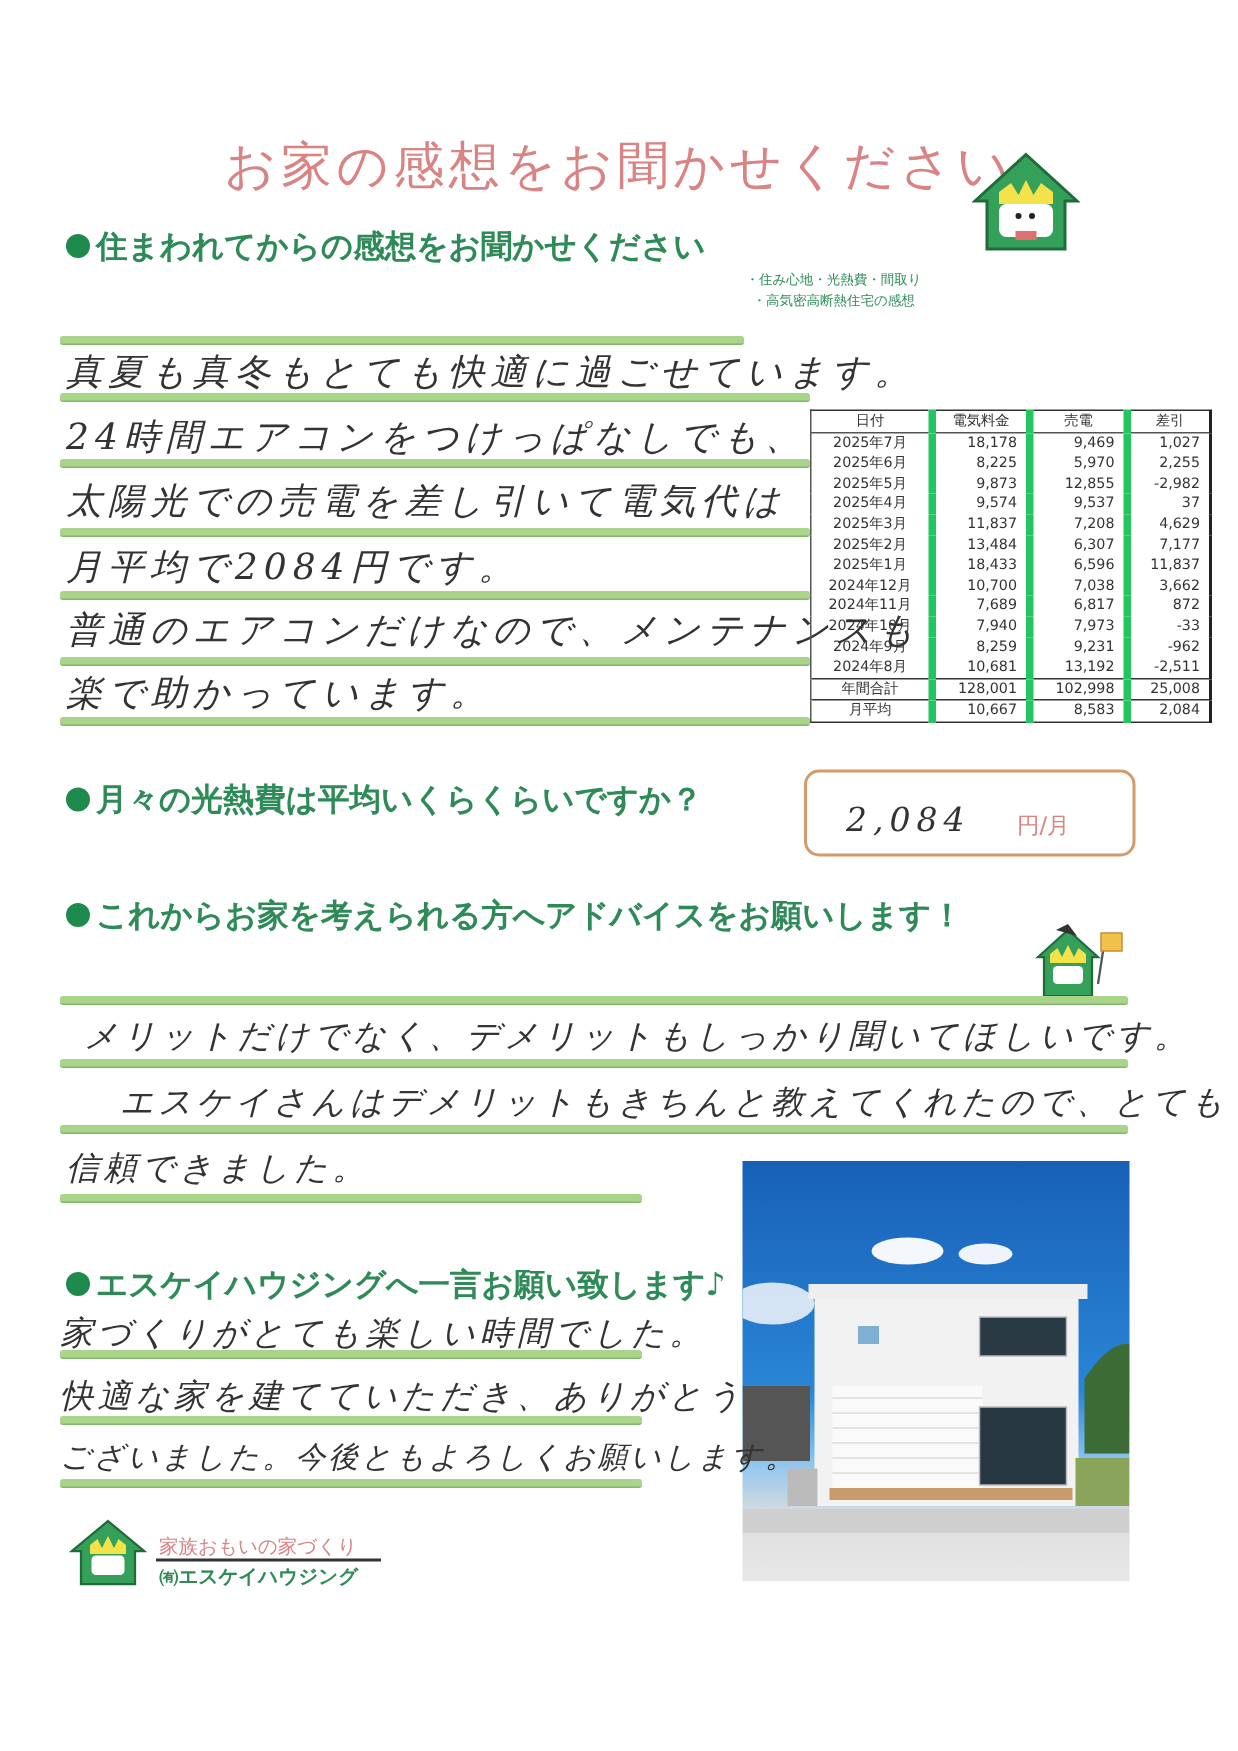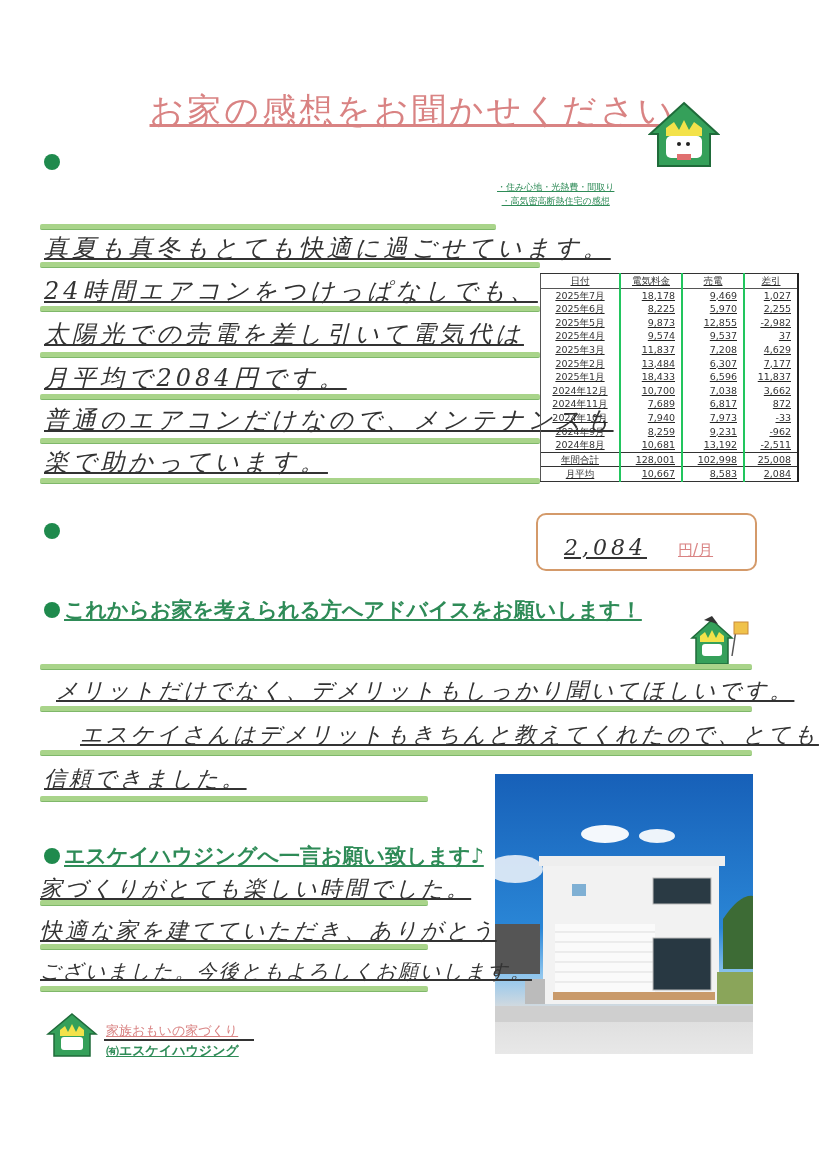--- a/index.html
+++ b/index.html
@@ -1,25 +1,25 @@
 <!DOCTYPE html>
 <html><head>
 <meta charset="utf-8">
 <style>
   html,body{margin:0;padding:0;background:#ffffff;}
   body{width:825px;height:1167px;position:relative;overflow:hidden;font-family:"DejaVu Sans",sans-serif;color:#222;}
-  .abs{position:absolute;text-decoration:underline;}
+  .abs{position:absolute;}
   .title{left:0;width:825px;top:88px;text-align:center;font-size:34px;color:#d98383;letter-spacing:3px;font-family:"DejaVu Sans",sans-serif;}
   .q{font-weight:bold;color:#2e8b57;font-size:21px;white-space:nowrap;}
   .q .dot{display:inline-block;width:16px;height:16px;border-radius:50%;background:#1f8a4d;margin-right:4px;vertical-align:-1px;}
   .note{font-size:9px;color:#2e8b57;line-height:14px;}
   .rule{height:5px;background:#a9d48a;border-bottom:1px solid #7fb86a;border-radius:2px;}
   .hw{font-family:"DejaVu Serif",serif;font-size:24px;color:#333;letter-spacing:4px;white-space:nowrap;font-style:italic;}
   table.bill{border-collapse:collapse;font-size:9.5px;font-family:"DejaVu Sans",sans-serif;color:#333;}
-  table.bill th,table.bill td{border-left:1px solid #555;border-right:2px solid #22c55e;padding:0 6px;height:13.6px;line-height:13.6px;}
+  table.bill th,table.bill td{border-left:1px solid #555;border-right:5px solid #22c55e;padding:0 6px;height:13.6px;line-height:13.6px;}
   table.bill th{border-top:1.5px solid #333;border-bottom:1px solid #555;text-align:center;font-weight:normal;}
   table.bill td{text-align:right;}
   table.bill td.d{text-align:center;}
   table.bill tr.sum td{border-top:1.5px solid #333;}
   table.bill tr.avg td{border-top:1.5px solid #333;border-bottom:1.5px solid #333;}
   table.bill .c4{border-left:2px solid #222;border-right:2px solid #222;}
   .answer{border:2px solid #d49a6a;border-radius:10px;width:217px;height:54px;}
   .logo svg{display:block;}
   .photo{overflow:hidden;}
 </style>
@@ -33,21 +33,21 @@
     <polygon points="36,3 70,34 62,34 62,66 10,66 10,34 2,34" fill="#35a05a" stroke="#1f6b3a" stroke-width="2"></polygon>
     <polygon points="18,28 26,22 31,30 36,20 41,30 46,22 54,28 54,36 18,36" fill="#f3e24a"></polygon>
     <rect x="18" y="36" width="36" height="22" rx="5" fill="#fff"></rect>
     <circle cx="31" cy="44" r="2" fill="#222"></circle>
     <circle cx="40" cy="44" r="2" fill="#222"></circle>
     <rect x="29" y="54" width="14" height="6" fill="#e07070"></rect>
   </svg>
 </div>
 
 <div class="abs q" style="left:44px;top:150px;">
-  <span class="dot"></span>
+  <span class="dot"></span><span>住まわれてからの感想をお聞かせください</span>
 </div>
 <div class="abs note" style="left:497px;top:180px;text-align:center;">
   <div>・住み心地・光熱費・間取り</div>
   <div>・高気密高断熱住宅の感想</div>
 </div>
 
 <div class="abs rule" style="left:40px;top:224px;width:456px;"></div>
 
 <div class="abs hw" style="left:44px;top:232px;">真夏も真冬もとても快適に過ごせています。</div>
 <div class="abs rule" style="left:40px;top:262px;width:500px;"></div>
@@ -155,21 +155,21 @@
           <td class="d">月平均</td>
           <td>10,667</td>
           <td>8,583</td>
           <td class="c4">2,084</td>
         </tr>
     </tbody>
   </table>
 </div>
 
 <div class="abs q" style="left:44px;top:519px;">
-  <span class="dot"></span>
+  <span class="dot"></span><span>月々の光熱費は平均いくらくらいですか？</span>
 </div>
 <div class="abs answer" style="left:536px;top:513px;">
   <span class="abs hw" style="left:26px;top:20px;font-size:22px;">2,084</span>
   <span class="abs" style="left:140px;top:26px;font-size:15px;color:#d98383;">円/月</span>
 </div>
 
 <div class="abs q" style="left:44px;top:596px;">
   <span class="dot"></span><span>これからお家を考えられる方へアドバイスをお願いします！</span>
 </div>
 <div class="abs logo" style="left:690px;top:616px;">

